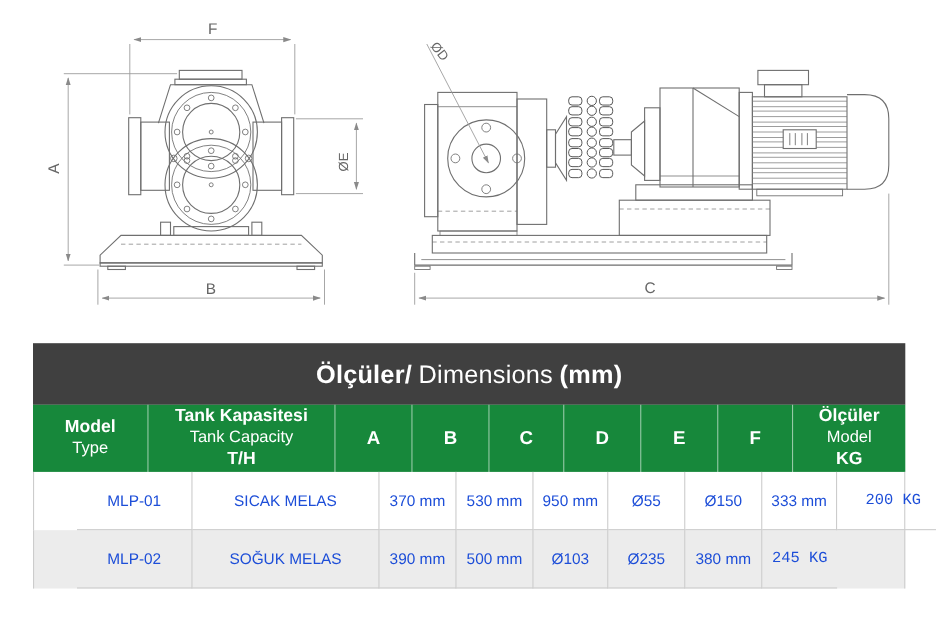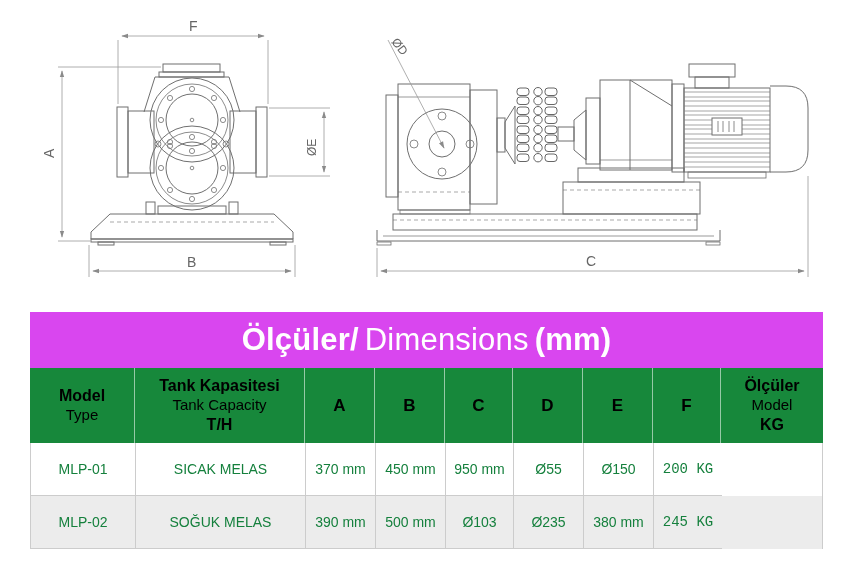--- a/index.html
+++ b/index.html
@@ -6,38 +6,38 @@
   body{
     width:851px;height:570px;position:relative;overflow:hidden;
     background:#ffffff;font-family:"Liberation Sans",sans-serif;
   }
   .drawing-area{position:absolute;left:0;top:0;width:851px;height:300px;}
   .drawing-area svg{display:block;}
 
   
   .spec-table{position:absolute;left:30px;top:312px;width:793px;}
   .tbl-title{
-    background:#d946ef;color:#ffffff;height:56px;
+    background:#404040;color:#ffffff;height:56px;
     display:flex;align-items:center;justify-content:center;
-    font-size:31px;letter-spacing:.2px;
+    font-size:23px;letter-spacing:.2px;
   }
   .tbl-title .b{font-weight:bold;}
   .tbl-title span{margin:0 3px;}
   .grid{display:grid;grid-template-columns:105px 170px 70px 70px 68px 70px 70px 68px 102px;box-sizing:border-box;}
   .grid *{box-sizing:border-box;}
-  .head-row{background:#17883b;color:#000000;height:75px;}
+  .head-row{background:#17883b;color:#ffffff;height:61px;}
   .head-cell{
     display:flex;flex-direction:column;align-items:center;justify-content:center;
     line-height:1.25;font-size:15px;text-align:center;
     border-right:1px solid rgba(255,255,255,.55);
   }
   .head-cell:last-child{border-right:none;}
   .head-cell .bold{font-weight:bold;font-size:16px;}
   .head-cell .dim-letter{font-weight:bold;font-size:17px;}
-  .body-row{height:53px;color:#15803d;font-size:14px;border-left:1px solid #cccccc;border-right:1px solid #cccccc;}
+  .body-row{height:53px;color:#1d4ed8;font-size:14px;border-left:1px solid #cccccc;border-right:1px solid #cccccc;padding-left:39px;}
   .body-row .cell{
     display:flex;align-items:center;justify-content:center;
     border-right:1px solid #cccccc;border-bottom:1px solid #cccccc;
   }
   .body-row .cell:last-child{border-right:none;font-family:Liberation Mono, monospace;}
   .row-alt{background:#ececec;}
 </style>
 </head>
 <body>
 
@@ -264,24 +264,25 @@
       <span class="bold">Ölçüler</span>
       <span>Model</span>
       <span class="bold">KG</span>
     </div>
   </div>
 
   <div class="grid body-row">
     <div class="cell">MLP-01</div>
     <div class="cell">SICAK MELAS</div>
     <div class="cell">370 mm</div>
-    <div class="cell">450 mm</div>
+    <div class="cell">530 mm</div>
     <div class="cell">950 mm</div>
     <div class="cell">Ø55</div>
     <div class="cell">Ø150</div>
+    <div class="cell">333 mm</div>
     <div class="cell">200 KG</div>
   </div>
 
   <div class="grid body-row row-alt">
     <div class="cell">MLP-02</div>
     <div class="cell">SOĞUK MELAS</div>
     <div class="cell">390 mm</div>
     <div class="cell">500 mm</div>
     <div class="cell">Ø103</div>
     <div class="cell">Ø235</div>

